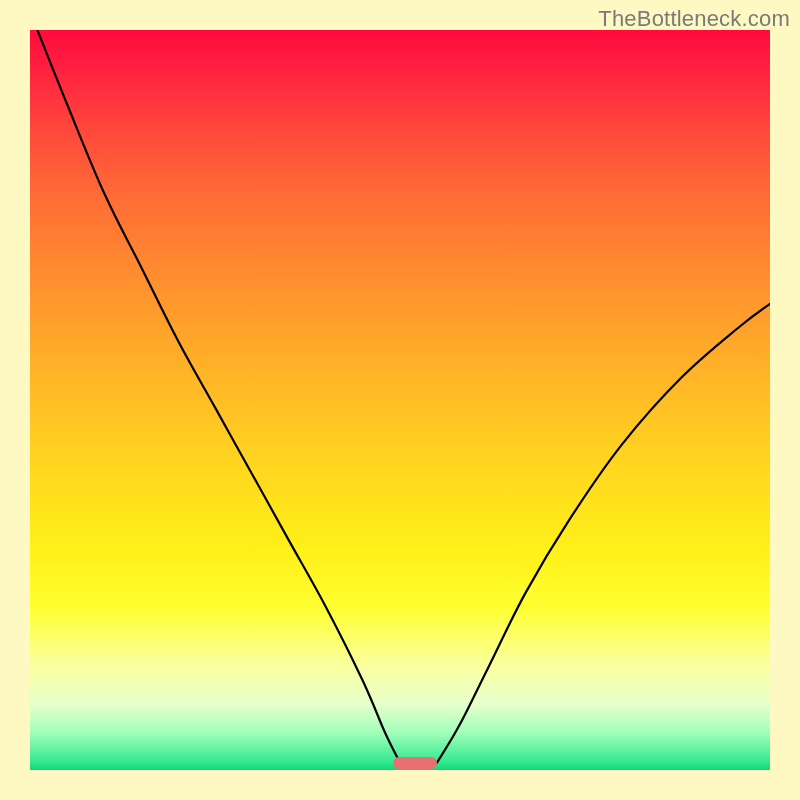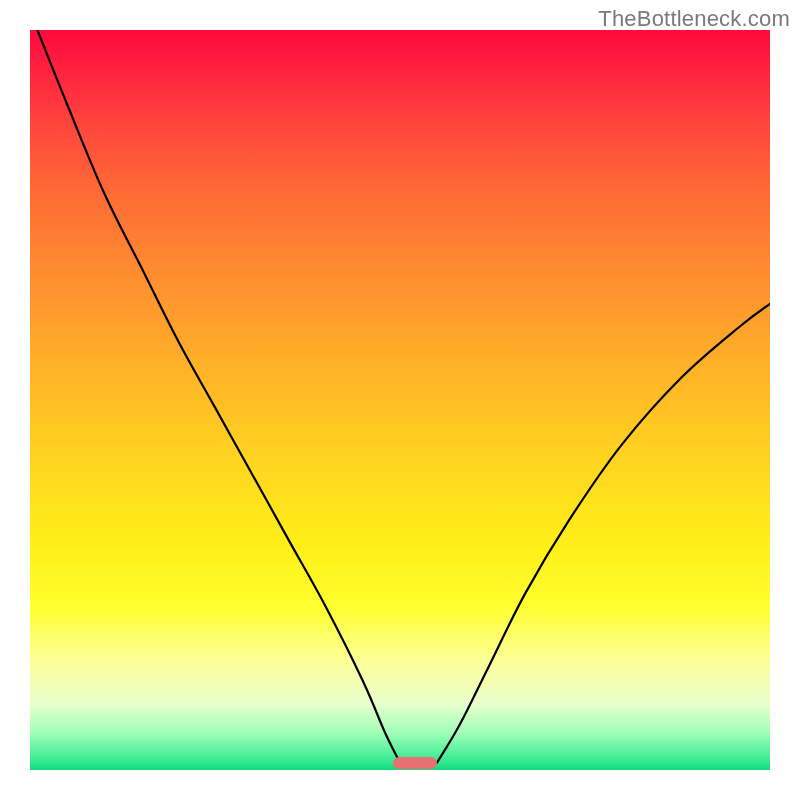--- a/index.html
+++ b/index.html
@@ -7,21 +7,21 @@
     padding: 0;
     width: 800px;
     height: 800px;
     background: #000;
     overflow: hidden;
   }
   .container {
     position: relative;
     width: 800px;
     height: 800px;
-    background: #ffffff;
+    background: #fef9c3;
   }
   .watermark {
     position: absolute;
     top: 6px;
     right: 10px;
     font-family: Arial, Helvetica, sans-serif;
     font-size: 22px;
     color: #7a7a7a;
     font-weight: 500;
     z-index: 10;

